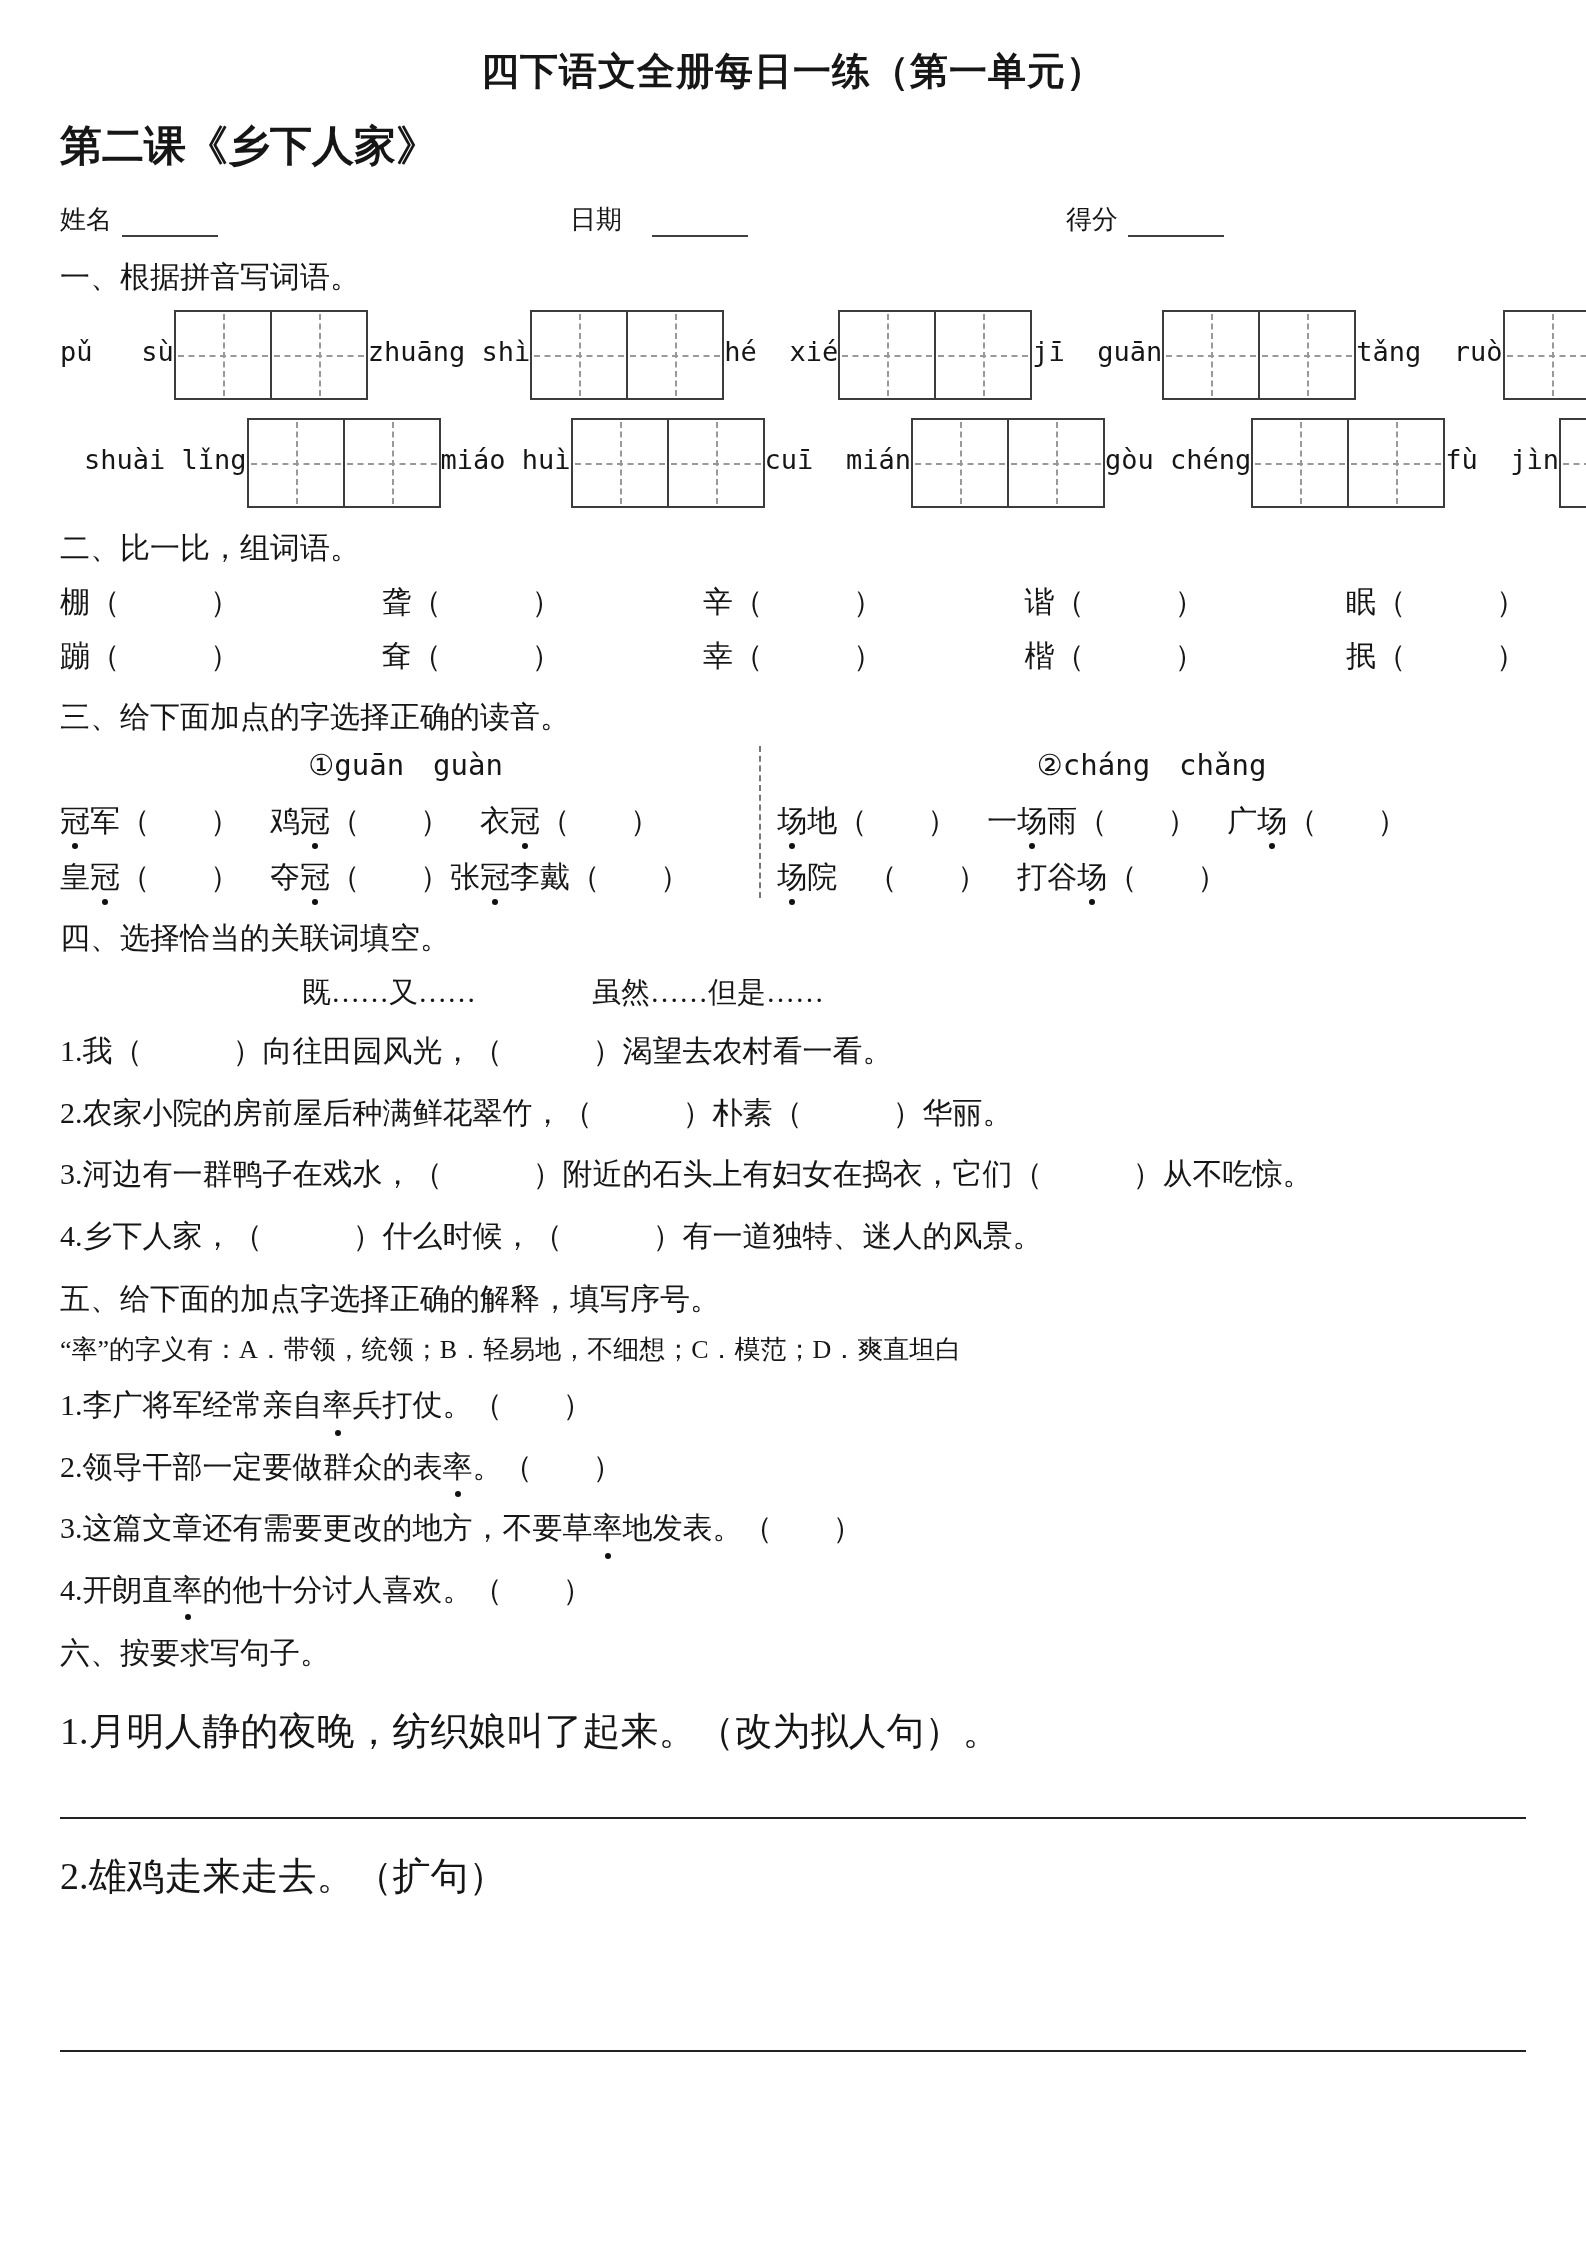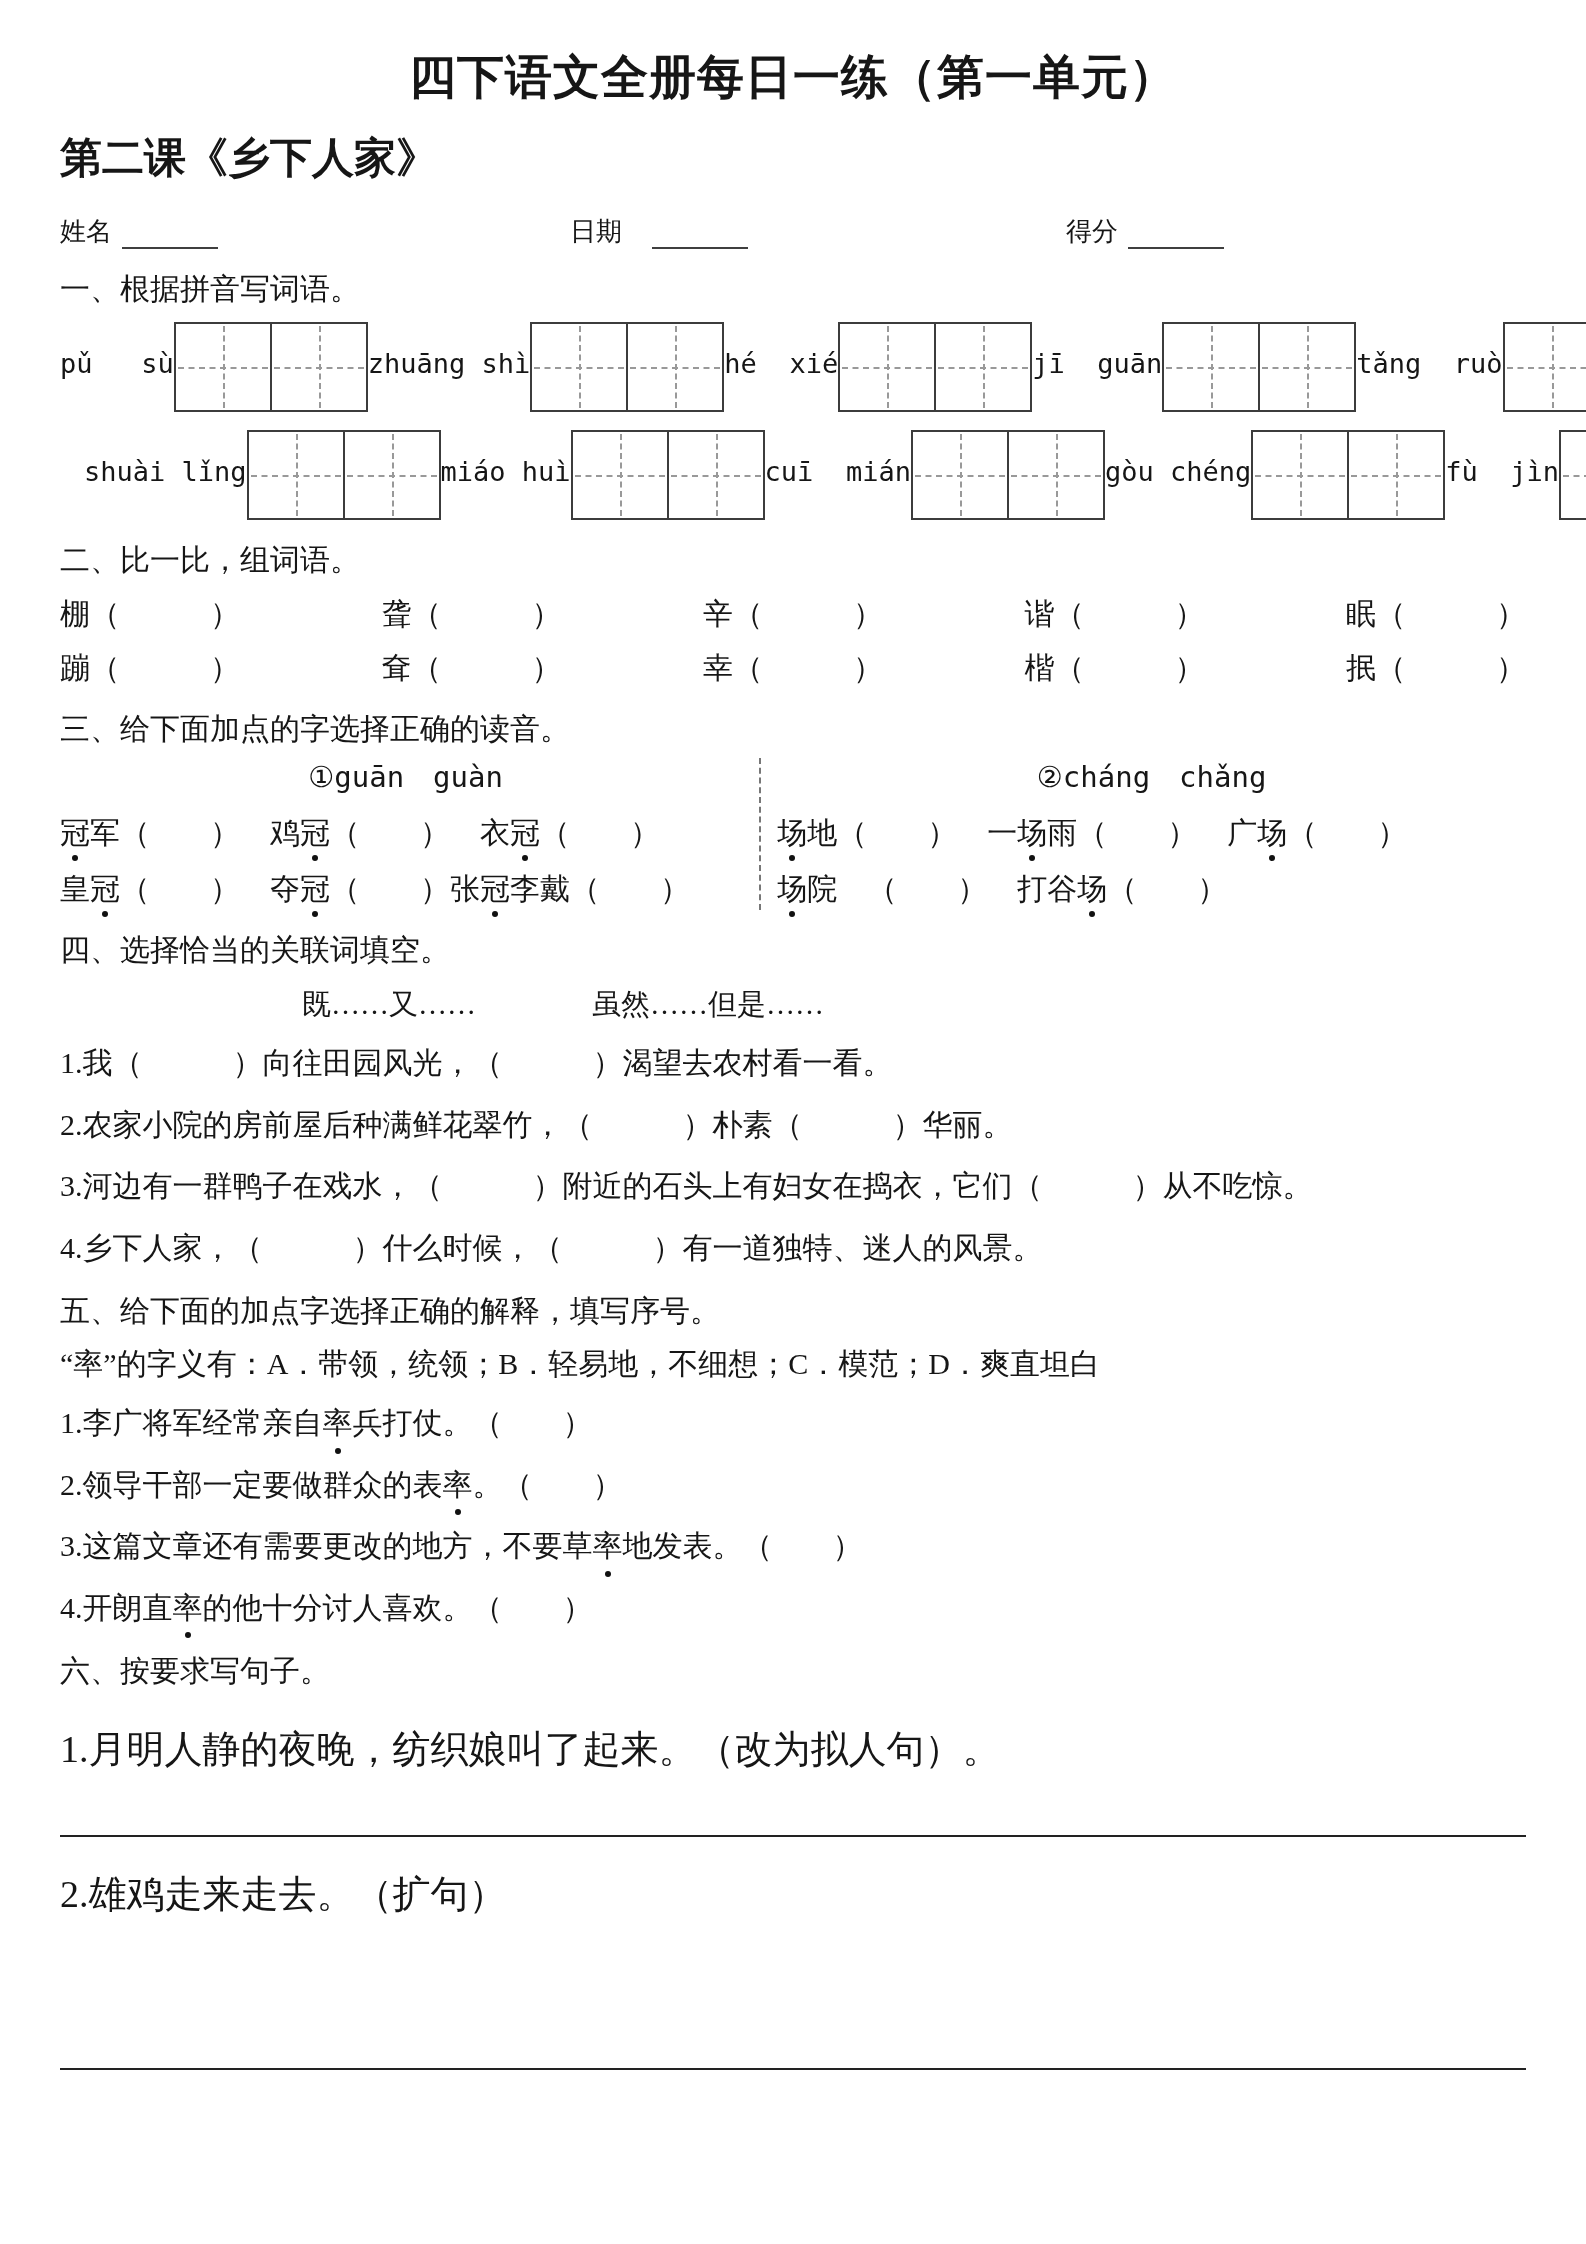--- a/index.html
+++ b/index.html
@@ -2,21 +2,21 @@
 <html><head>
 <meta charset="utf-8">
 <style>
   html,body{margin:0;padding:0;}
   body{
     width:1586px;height:2244px;background:#ffffff;color:#161616;
     font-family:"Liberation Serif","DejaVu Serif",serif;font-size:29px;overflow:hidden;
   }
   .page{padding:46px 60px 0 60px;}
 
-  .title{text-align:center;font-size:47px;font-weight:700;letter-spacing:1px;}
+  .title{text-align:center;font-size:38px;font-weight:700;letter-spacing:1px;}
   .subtitle{font-size:42px;font-weight:700;margin-top:21px;}
 
   .info-row{display:flex;align-items:flex-end;margin-top:28px;font-size:26px;}
   .info-item{display:flex;align-items:flex-end;}
   .blank{display:inline-block;width:96px;border-bottom:2px solid #3f3f3f;height:30px;margin-left:10px;}
   .info-date{margin-left:352px;gap:20px;}
   .info-score{margin-left:318px;}
 
   .sec-heading{margin-top:20px;font-size:30px;}
 
@@ -39,21 +39,21 @@
   .pron-header{text-align:center;font-size:29px;font-family:"DejaVu Sans Mono","DejaVu Sans",monospace;}
   .pron-line{margin-top:15px;font-size:30px;white-space:pre-wrap;}
 
   .dot-under{position:relative;display:inline-block;}
   .dot-under::after{content:"";position:absolute;left:50%;margin-left:-3px;bottom:-7px;width:6px;height:6px;border-radius:50%;background:#111;}
 
   .option-line1{margin-top:12px;padding-left:150px;font-size:30px;white-space:pre;}
   .option-line2{margin-top:14px;padding-left:242px;font-size:29px;white-space:pre;}
   .q-line{margin-top:15px;font-size:30px;line-height:1.55;}
 
-  .legend-line{margin-top:12px;font-size:30px;}
+  .legend-line{margin-top:12px;font-size:26px;}
 
   .answer-line{border-bottom:2px solid #222;margin-top:60px;}
   .answer-line.tall{margin-top:148px;}
   .sent{margin-top:32px;font-size:38px;}
 </style>
 </head>
 <body>
 
 <div class="page">
 

